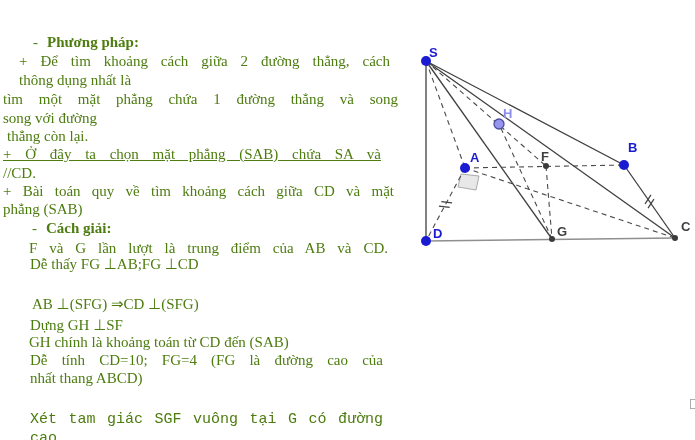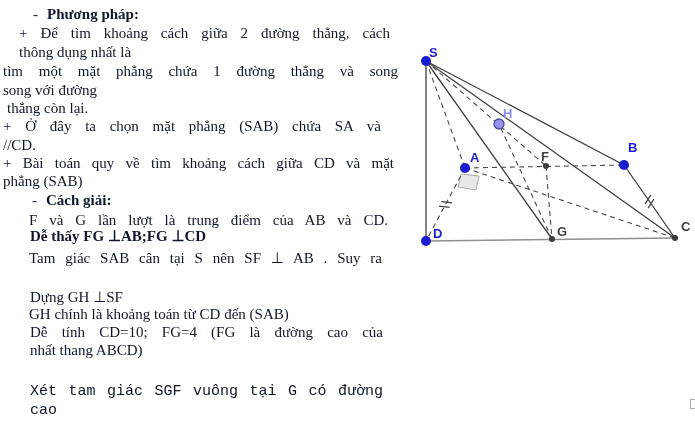--- a/index.html
+++ b/index.html
@@ -5,22 +5,23 @@
   html,body{margin:0;padding:0;}
   body{
     width:695px;height:440px;position:relative;overflow:hidden;
     background:#ffffff;
     font-family:"Liberation Serif", serif;
   }
   #text-col{position:absolute;left:0;top:0;width:420px;height:440px;}
   .ln{
     position:absolute;
     font:15px/19px "Liberation Serif", serif;
-    color:#0f172a;
+    color:#4d7c0f;
     white-space:pre;
+    margin-top:28px;
   }
   .just{
     white-space:normal;
     text-align:justify;
     -moz-text-align-last:justify;
     text-align-last:justify;
   }
   .bold{font-weight:bold;}
   .marker{display:inline-block;width:14px;font-weight:normal;}
   .radicand{text-decoration:overline;}
@@ -33,28 +34,28 @@
 </head>
 <body>
 
 <div id="text-col">
   <div class="ln" style="top:5px;left:33px;"><span class="marker">-</span><span class="bold">Phương pháp:</span></div>
   <div class="ln just" style="top:24px;left:19px;width:371px;">+ Để tìm khoảng cách giữa 2 đường thẳng, cách</div>
   <div class="ln" style="top:43px;left:19px;">thông dụng nhất là</div>
   <div class="ln just" style="top:62px;left:3px;width:395px;">tìm một mặt phẳng chứa 1 đường thẳng và song</div>
   <div class="ln" style="top:99px;left:7px;">thẳng còn lại.</div>
   <div class="ln" style="top:81px;left:3px;">song với đường</div>
-  <div class="ln just" style="top:117px;left:3px;width:378px;">+ Ở đây ta chọn mặt phẳng (SAB) chứa SA và</div>
+  <div class="ln just" style="top:117px;left:3px;width:378px;text-decoration:underline;">+ Ở đây ta chọn mặt phẳng (SAB) chứa SA và</div>
   <div class="ln" style="top:136px;left:3px;">//CD.</div>
   <div class="ln just" style="top:154px;left:3px;width:391px;">+ Bài toán quy về tìm khoảng cách giữa CD và mặt</div>
   <div class="ln" style="top:172px;left:3px;">phẳng (SAB)</div>
   <div class="ln" style="top:191px;left:32px;"><span class="marker">-</span><span class="bold">Cách giải:</span></div>
   <div class="ln just" style="top:211px;left:29px;width:359px;">F và G lần lượt là trung điểm của AB và CD.</div>
-  <div class="ln" style="top:227px;left:30px;font-weight:bold;">Dễ thấy FG ⊥AB;FG ⊥CD</div>
-  <div class="ln just" style="top:249px;left:29px;width:353px;">Tam giác SAB cân tại S nên SF ⊥ AB . Suy ra</div>
+  <div class="ln" style="top:227px;left:30px;">Dễ thấy FG ⊥AB;FG ⊥CD</div>
+  <div class="ln" style="top:267px;left:32px;">AB ⊥(SFG) ⇒CD ⊥(SFG)</div>
   <div class="ln" style="top:288px;left:30px;text-align:right;">Dựng GH ⊥SF</div>
   <div class="ln" style="top:305px;left:29px;">GH chính là khoảng toán từ CD đến (SAB)</div>
   <div class="ln just" style="top:323px;left:30px;width:353px;">Dễ tính CD=10; FG=4 (FG là đường cao của</div>
   <div class="ln" style="top:341px;left:30px;">nhất thang ABCD)</div>
   <div class="ln just" style="top:382px;left:30px;width:353px;font-family:Liberation Mono, monospace;">Xét tam giác SGF vuông tại G có đường cao</div>
 </div>
 
 <svg id="figure-svg" width="695" height="440" viewBox="0 0 695 440">
     <polygon points="461,174 479,176 476,190 458,187" fill="#e8e8e8" stroke="#ababab" stroke-width="1"></polygon>
     <line x1="426" y1="61" x2="426" y2="241" stroke="#3f3f3f" stroke-width="1.3"></line>

